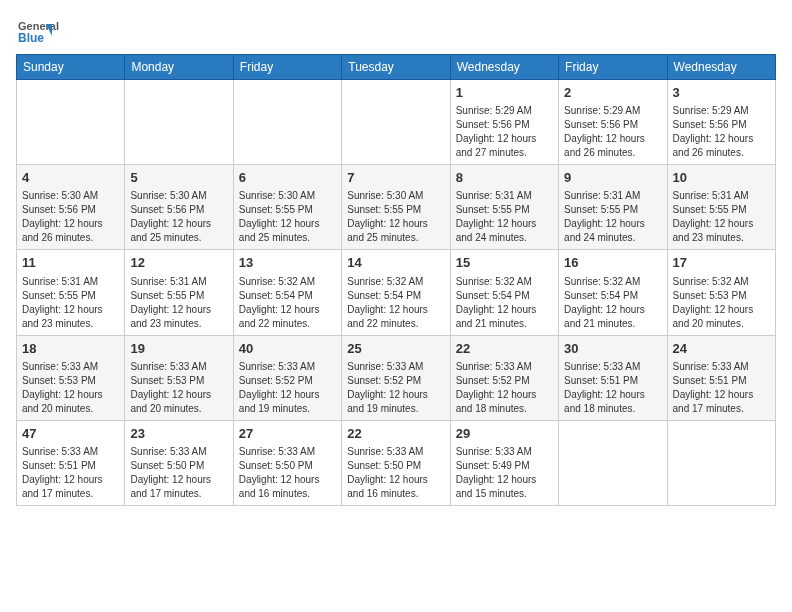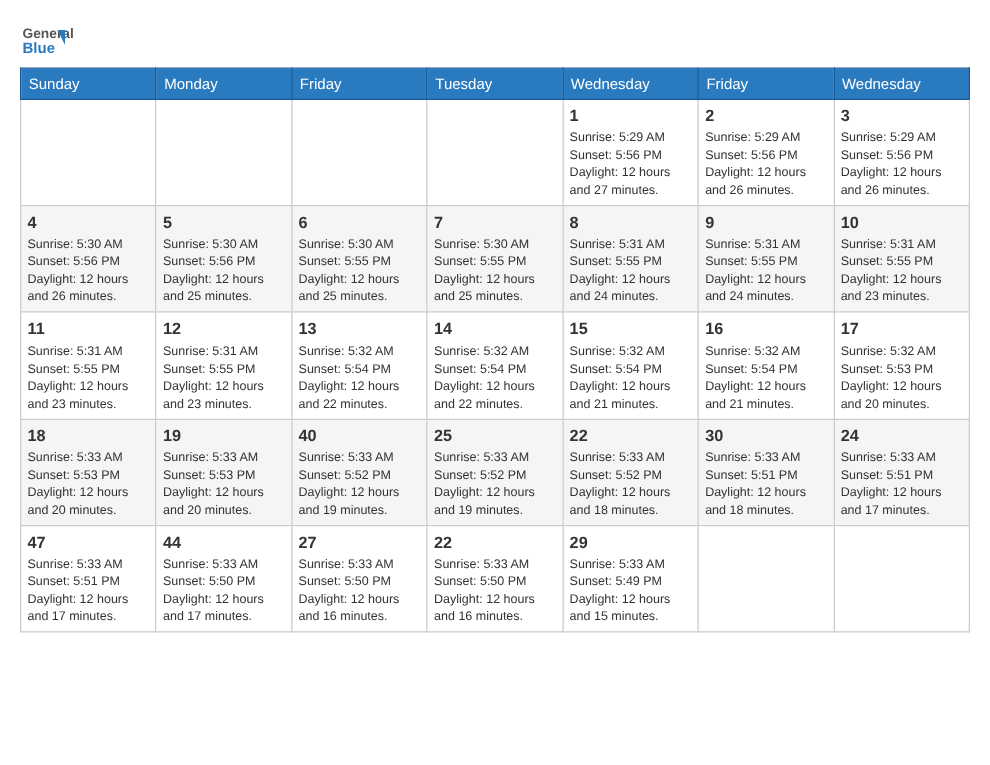--- a/index.html
+++ b/index.html
@@ -281,21 +281,21 @@
         </td>
       </tr>
       <tr>
         <td>
           <span class="day-number">47</span>
           <div class="day-info">Sunrise: 5:33 AM
 Sunset: 5:51 PM
 Daylight: 12 hours and 17 minutes.</div>
         </td>
         <td>
-          <span class="day-number">44</span>
+          <span class="day-number">23</span>
           <div class="day-info">Sunrise: 5:33 AM
 Sunset: 5:50 PM
 Daylight: 12 hours and 17 minutes.</div>
         </td>
         <td>
           <span class="day-number">27</span>
           <div class="day-info">Sunrise: 5:33 AM
 Sunset: 5:50 PM
 Daylight: 12 hours and 16 minutes.</div>
         </td>

